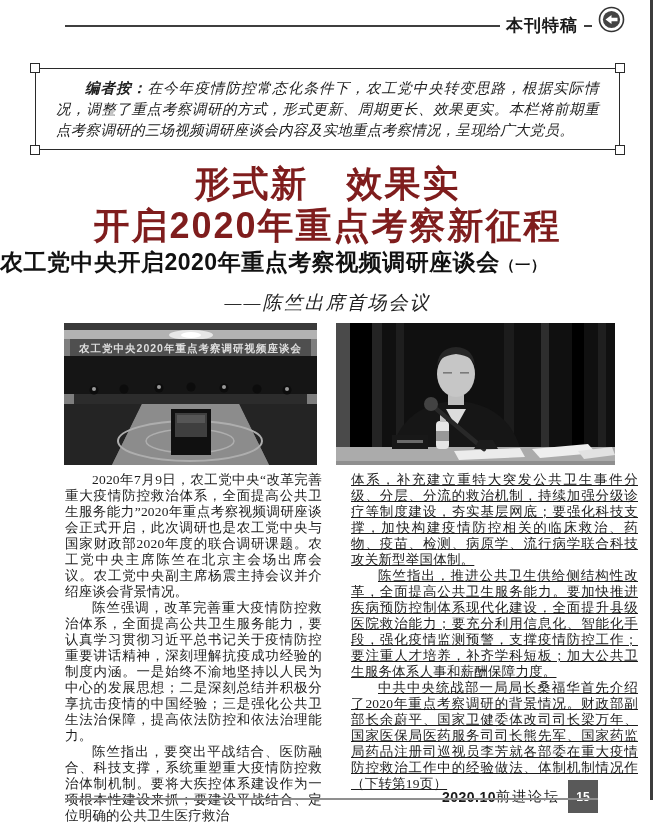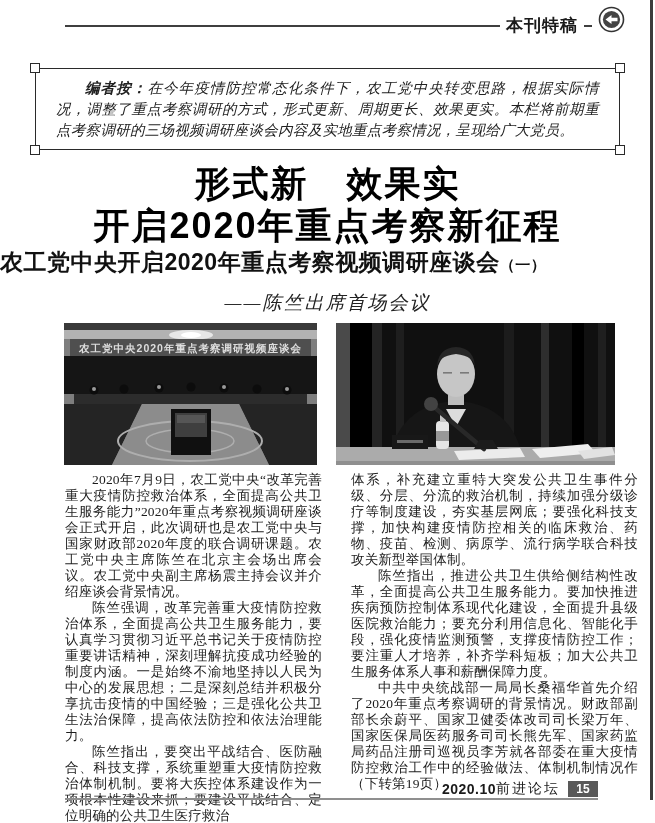--- a/index.html
+++ b/index.html
@@ -30,21 +30,21 @@
   .c-bl{left:-6px;bottom:-6px}.c-br{right:-6px;bottom:-6px}
   .editor-text{
     margin:0;font-size:14.5px;line-height:21px;text-indent:2em;
     font-style:italic;letter-spacing:.3px;text-align:justify;color:#222;
   }
   .ed-label{font-weight:bold;}
 
   
   .title-1,.title-2{
     margin:0;font-family:"Liberation Sans","DejaVu Sans",sans-serif;font-weight:bold;
-    text-align:center;font-size:36px;line-height:42px;letter-spacing:2px;color:#000000;
+    text-align:center;font-size:36px;line-height:42px;letter-spacing:2px;color:#7f1d1d;
   }
   .title-1{margin-top:13px;}
   .subtitle{
     margin:1px 0 0 0;font-family:"Liberation Sans","DejaVu Sans",sans-serif;font-weight:bold;
     text-align:left;font-size:23px;line-height:29px;letter-spacing:.5px;color:#111;
   }
   .subtitle .suffix{font-size:15px;}
   .byline{
     margin-top:11px;text-align:center;font-size:19px;line-height:25px;
     font-style:italic;letter-spacing:2px;color:#222;
@@ -55,33 +55,33 @@
   .photos figure{margin:0;line-height:0;}
   .banner-text{
     font-family:"Liberation Sans","DejaVu Sans",sans-serif;font-size:10.5px;
     font-weight:bold;fill:#dedede;letter-spacing:1px;
   }
 
   
   .columns{display:flex;margin:7px 0 0 65px;gap:29px;}
   .col{text-align:justify;font-size:13.5px;line-height:16px;letter-spacing:.2px;color:#1c1c1c;}
   .col-left{width:257px;}
-  .col-right{width:287px;}
+  .col-right{width:287px;text-decoration:underline;}
   .para{margin:0;text-indent:2em;}
   .para.cont{text-indent:0;}
 
   
   .footer{
     position:absolute;top:780px;right:57px;display:flex;align-items:center;
     font-family:"Liberation Sans","DejaVu Sans",sans-serif;font-size:14px;color:#1a1a1a;
   }
   .footer .issue{font-weight:bold;letter-spacing:.5px;}
   .footer .journal{font-weight:normal;letter-spacing:2px;}
   .page-badge{
-    margin-left:8px;width:30px;height:16px;background:#595959;color:#fff;
+    margin-left:8px;width:30px;height:33px;background:#595959;color:#fff;
     font-size:12px;font-weight:bold;display:flex;align-items:center;justify-content:center;
   }
 </style>
 </head>
 <body>
 
 <div class="page">
 
   <div class="top-rule"></div>
   <div class="header-label">本刊特稿</div>

